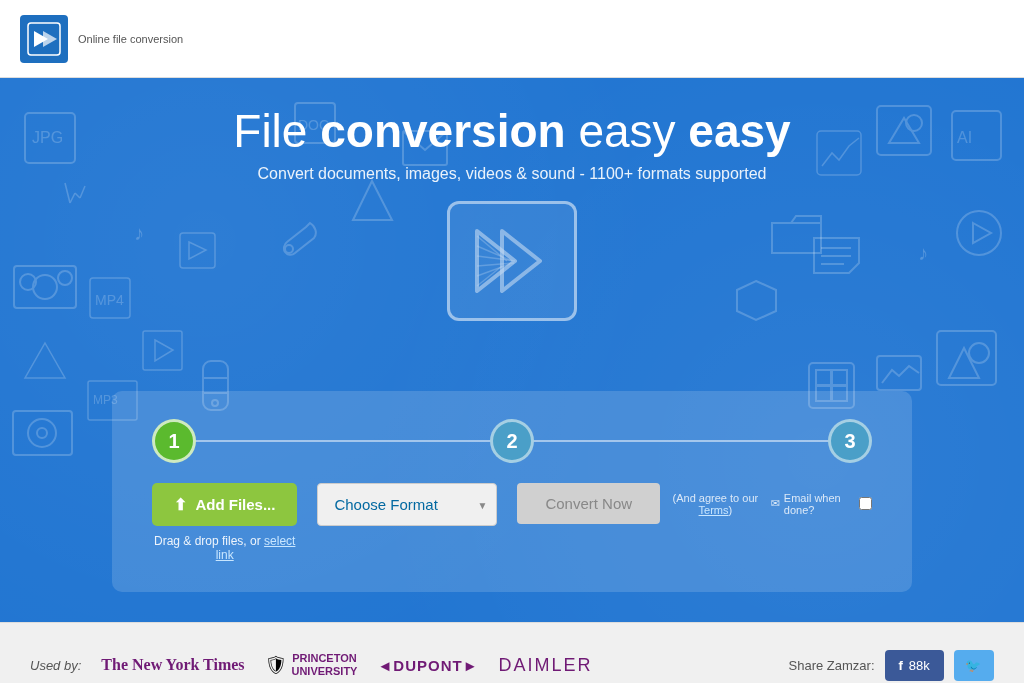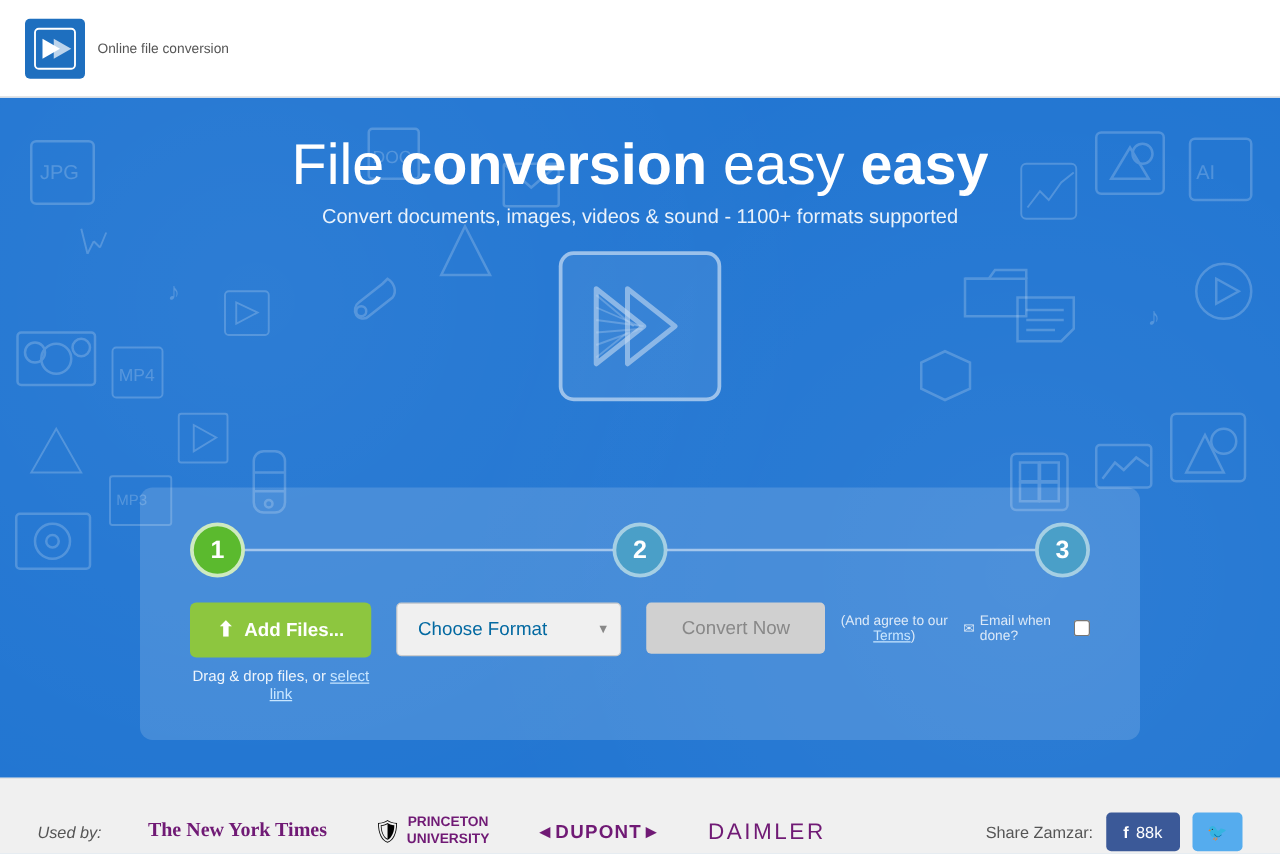--- a/index.html
+++ b/index.html
@@ -277,21 +277,21 @@
       height: 85px;
       display: flex;
       align-items: center;
       justify-content: space-between;
       padding: 0 30px;
       border-top: 1px solid #ddd;
     }
     .used-by {
       display: flex;
       align-items: center;
-      gap: 37px;
+      gap: 20px;
       justify-content: space-between;
     }
     .used-by-label {
       font-size: 13px;
       color: #555;
       font-style: italic;
     }
     .brand-logo {
       font-size: 15px;
       color: #701a75;

